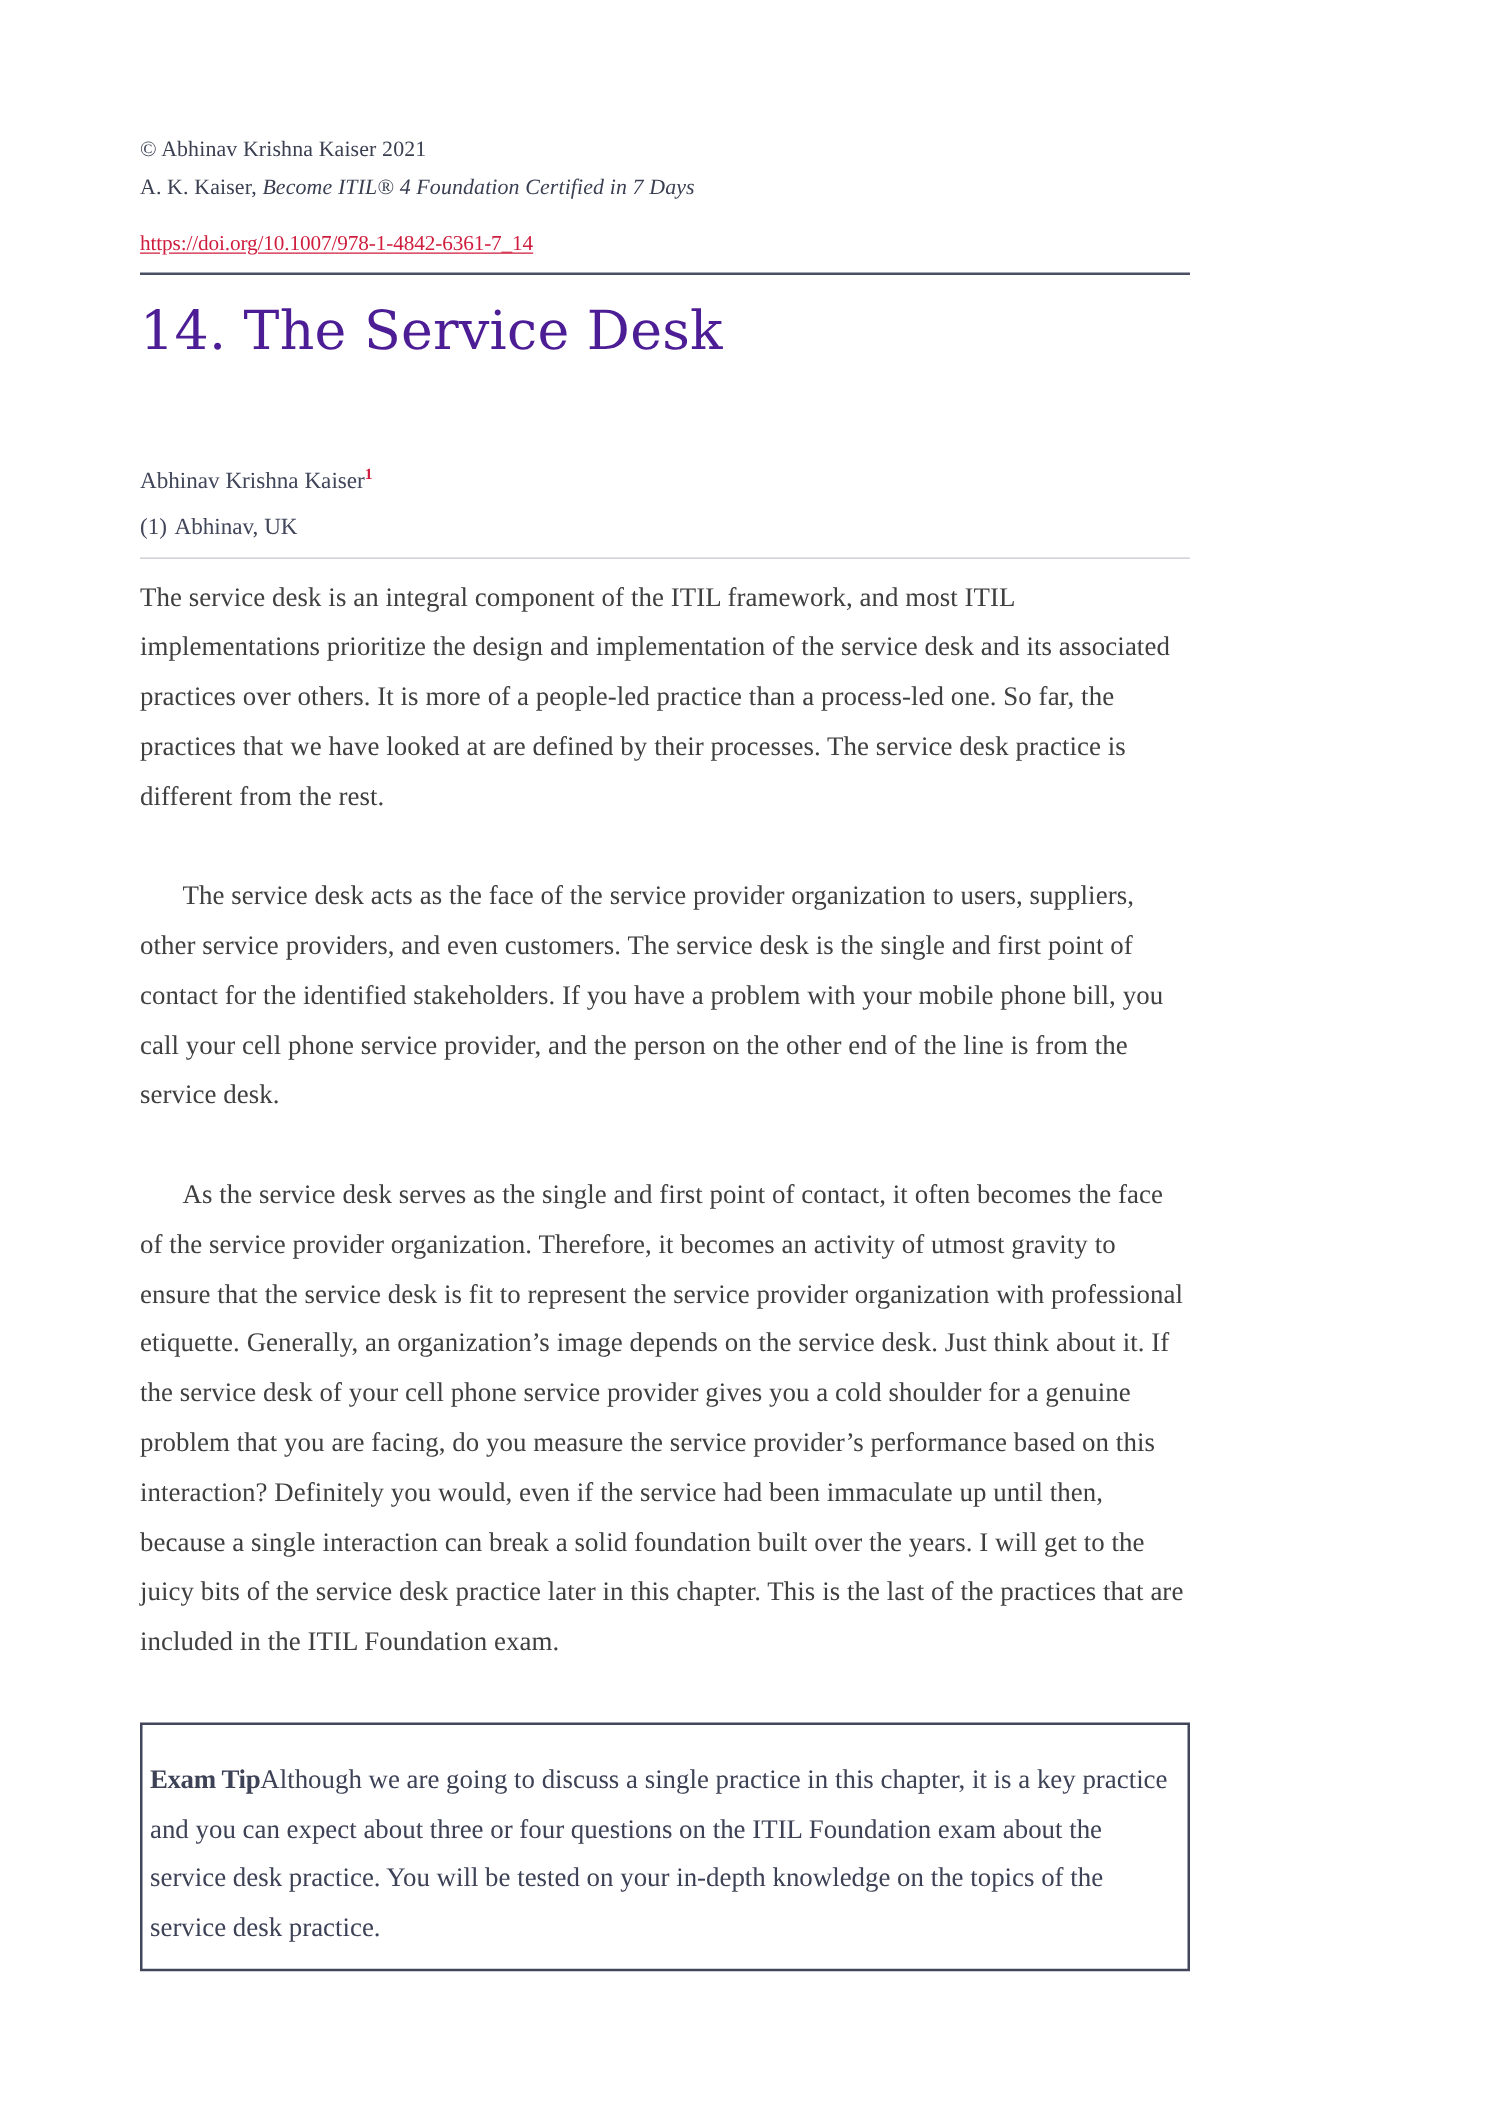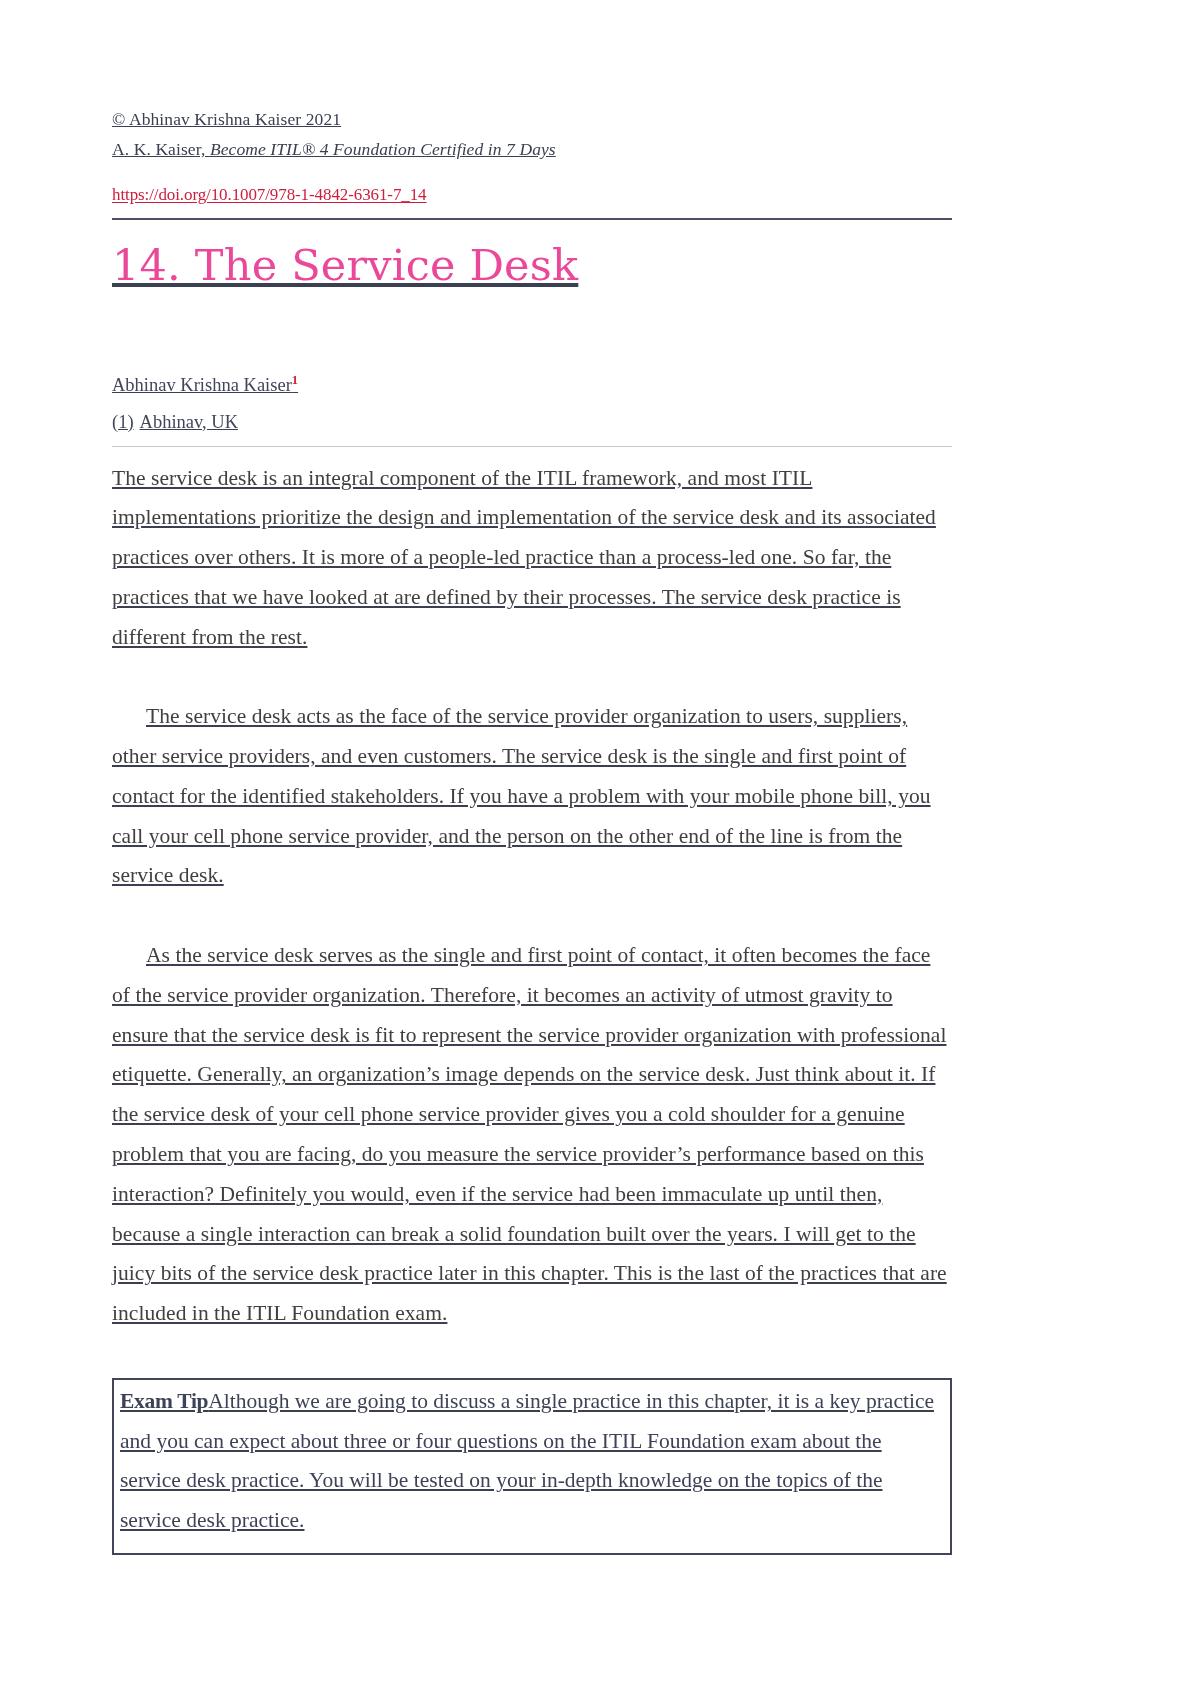--- a/index.html
+++ b/index.html
@@ -16,21 +16,20 @@
     -webkit-font-smoothing: none;
   }
 
   .page {
     position: relative;
     width: 1200px;
     height: 1376px;
     background: #ffffff;
     box-sizing: border-box;
     padding: 104px 248px 0 112px;
-    text-decoration: underline;
   }
 
   
   .frontmatter {
     font-size: 17.5px;
     line-height: 1.72;
     color: #3a3f51;
     letter-spacing: 0.1px;
   }
   .fm-line {
@@ -56,21 +55,21 @@
     margin: 9px 0 0 0;
     width: 840px;
   }
 
   
   .chapter-title {
     font-family: "DejaVu Serif", "Liberation Serif", serif;
     font-weight: 400;
     font-size: 43px;
     line-height: 1.12;
-    color: #ec4899;
+    color: #4c1d95;
     margin: 21px 0 0 0;
     letter-spacing: 0.2px;
   }
 
   
   .author-block {
     margin-top: 81px;
     font-size: 18.5px;
     line-height: 1.62;
     color: #41465a;
@@ -121,21 +120,21 @@
   .para-first {
     margin-top: 12px;
   }
 
   
   .exam-tip {
     width: 840px;
     box-sizing: border-box;
     border: 2.4px solid #41465a;
     margin-top: 44px;
-    padding: 2px 7px 13px 6px;
+    padding: 24px 7px 13px 6px;
     font-size: 21.5px;
     line-height: 39.6px;
     color: #3d4256;
   }
   .exam-tip p {
     margin: 0;
   }
   .exam-tip-label {
     font-weight: 600;
     letter-spacing: -0.3px;

